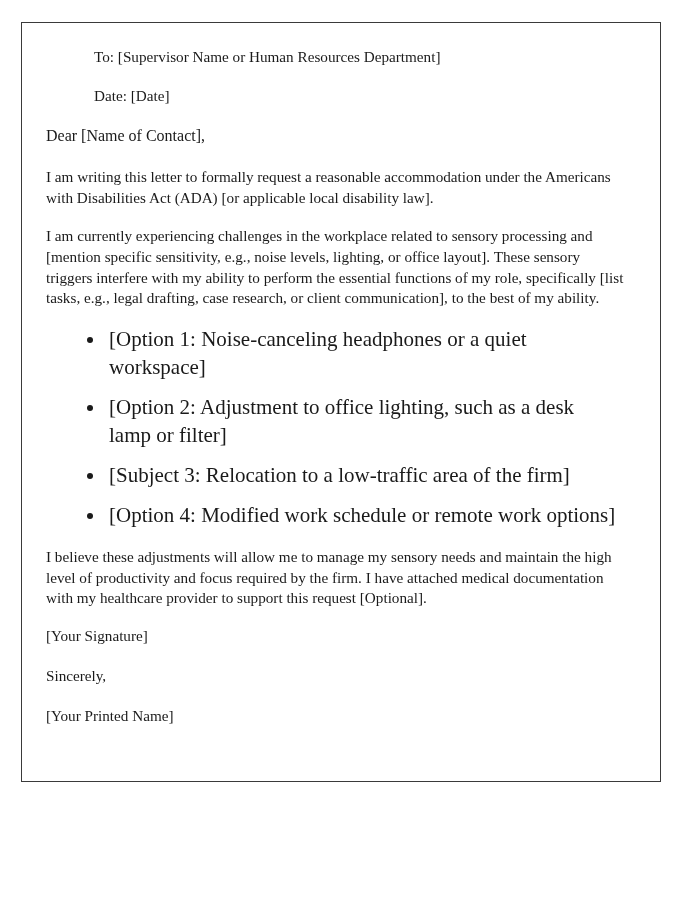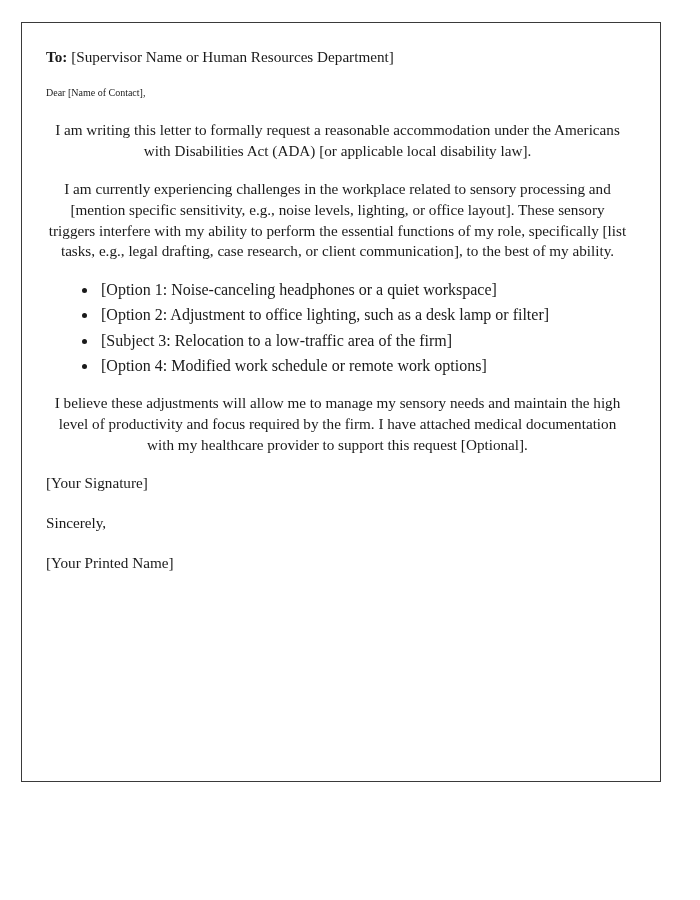--- a/index.html
+++ b/index.html
@@ -28,43 +28,44 @@
   .letter {
     padding: 24px 31px 0 24px;
     box-sizing: border-box;
   }
   .field-line {
     font-size: 15.2px;
     line-height: 1.32;
     margin: 0 0 19px 0;
   }
   .field-label {
-    font-weight: bold;
+    font-weight: normal;
+    margin-left: 48px;
   }
   .salutation {
-    font-size: 10px;
+    font-size: 16px;
     line-height: 1.32;
     margin: 0 0 21px 0;
   }
   p.para {
     font-size: 15.2px;
     line-height: 1.37;
     margin: 0 0 17px 0;
-    text-align: center;
+    text-align: left;
     font-family: Liberation Serif, serif;
   }
   ul.options {
     margin: 0 0 17px 0;
     padding: 0 0 0 48px;
     list-style-type: disc;
   }
   ul.options li {
-    font-size: 16px;
+    font-size: 21px;
     line-height: 1.33;
-    margin: 4px;
+    margin: 12px;
     padding-left: 3px;
   }
   .closing {
     font-size: 15.2px;
     line-height: 1.32;
     margin: 0 0 20px 0;
   }
   .closing.last {
     margin-bottom: 0;
   }
@@ -74,20 +75,24 @@
 
 <div class="page">
   <div class="letter">
 
     <div class="field-line">
       <span class="field-label">To:</span>
       <span>[Supervisor Name or Human Resources Department]</span>
     </div>
 
 
+    <div class="field-line">
+      <span class="field-label">Date:</span>
+      <span>[Date]</span>
+    </div>
 
 
     <div class="salutation">Dear [Name of Contact],</div>
 
     <p class="para">I am writing this letter to formally request a reasonable accommodation under the Americans with Disabilities Act (ADA) [or applicable local disability law].</p>
 
     <p class="para">I am currently experiencing challenges in the workplace related to sensory processing and [mention specific sensitivity, e.g., noise levels, lighting, or office layout]. These sensory triggers interfere with my ability to perform the essential functions of my role, specifically [list tasks, e.g., legal drafting, case research, or client communication], to the best of my ability.</p>
 
 
     <ul class="options">

